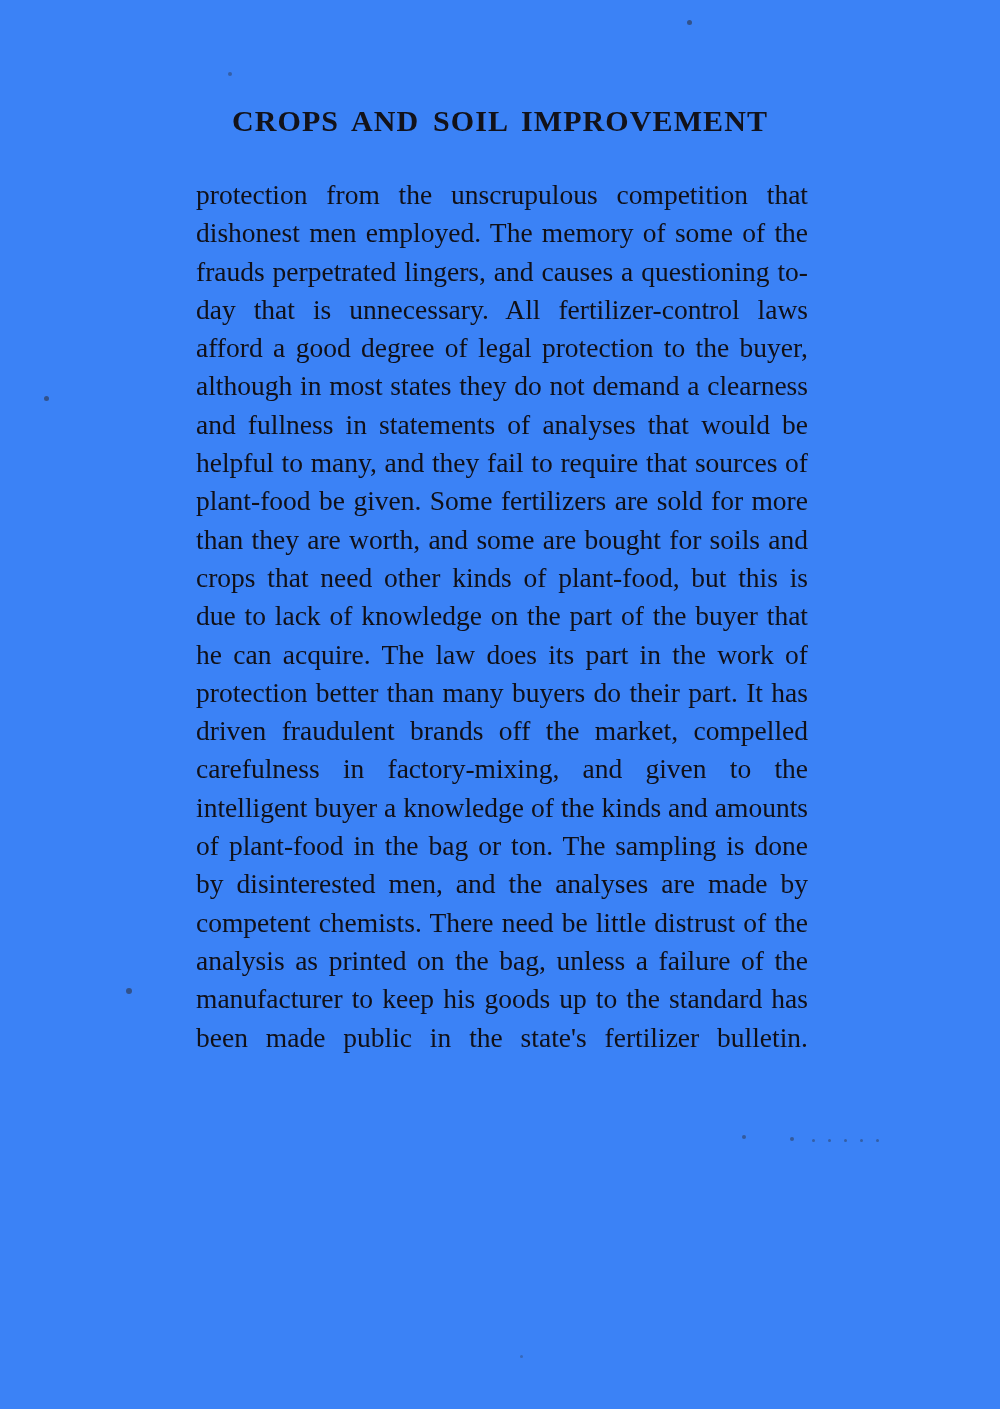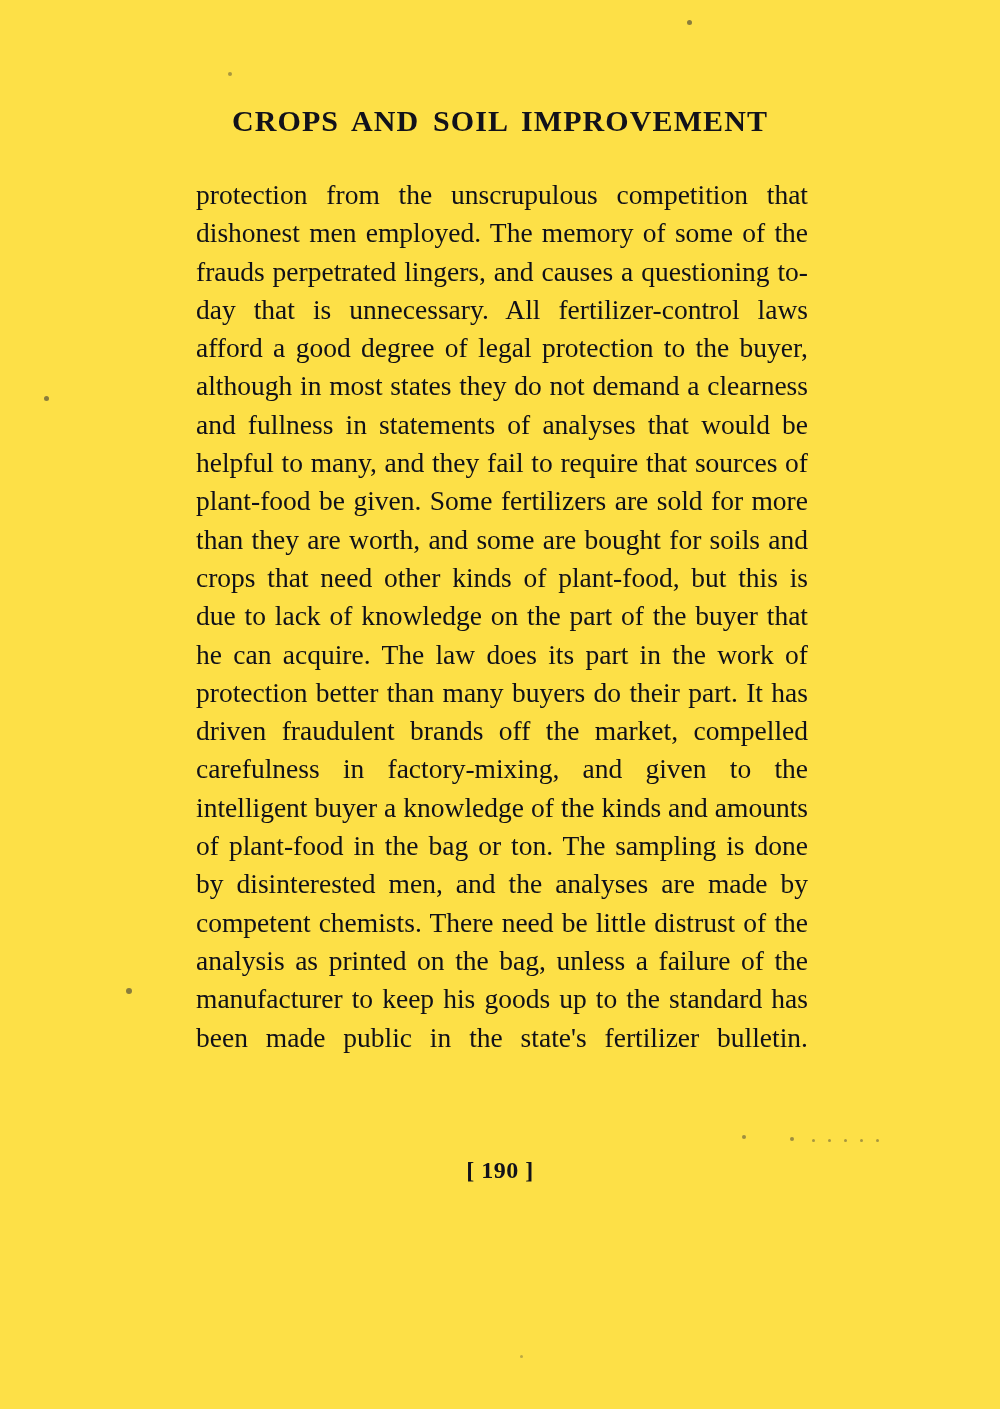--- a/index.html
+++ b/index.html
@@ -12,21 +12,21 @@
     height: 1409px;
     position: relative;
     font-family: "Liberation Serif", serif;
     color: #0d0d12;
     overflow: hidden;
   }
 
   .page {
     position: absolute;
     inset: 0;
-    background: #fde047;
+    background: #3b82f6;
   }
 
   
   .speck {
     position: absolute;
     background: #2b2b33;
     border-radius: 50%;
     opacity: .55;
   }
 
@@ -108,15 +108,14 @@
   <span class="speck dot-right-f"></span>
   <span class="speck dot-right-g"></span>
   <span class="speck dot-bottom"></span>
 
   <div class="page-header">CROPS AND SOIL IMPROVEMENT</div>
 
   <div class="body-block">
     <p>protection from the unscrupulous competition that dishonest men employed. The memory of some of the frauds perpetrated lingers, and causes a questioning to-day that is unnecessary. All fertilizer-control laws afford a good degree of legal protection to the buyer, although in most states they do not demand a clearness and fullness in statements of analyses that would be helpful to many, and they fail to require that sources of plant-food be given. Some fertilizers are sold for more than they are worth, and some are bought for soils and crops that need other kinds of plant-food, but this is due to lack of knowledge on the part of the buyer that he can acquire. The law does its part in the work of protection better than many buyers do their part. It has driven fraudulent brands off the market, compelled carefulness in factory-mixing, and given to the intelligent buyer a knowledge of the kinds and amounts of plant-food in the bag or ton. The sampling is done by disinterested men, and the analyses are made by competent chemists. There need be little distrust of the analysis as printed on the bag, unless a failure of the manufacturer to keep his goods up to the standard has been made public in the state's fertilizer bulletin.</p>
   </div>
 
-  <div class="folio">[ 190 ]</div>
 
 </div>
 
 </body></html>

